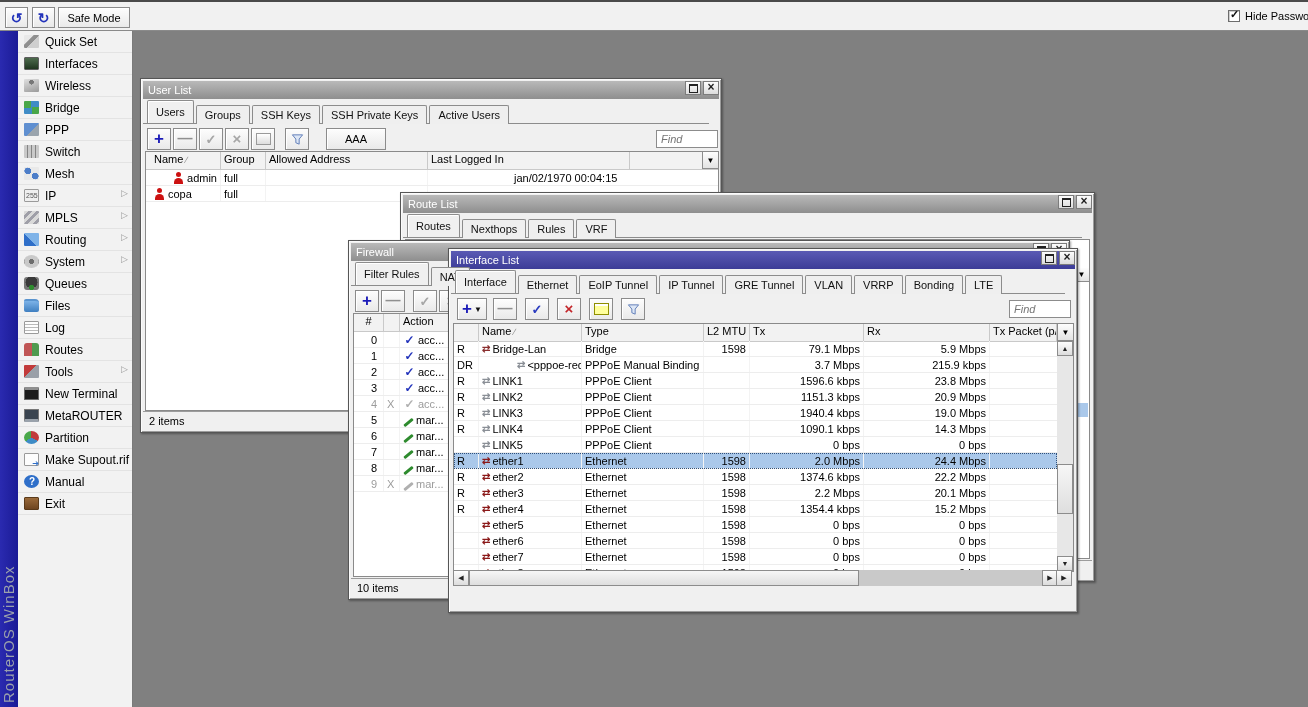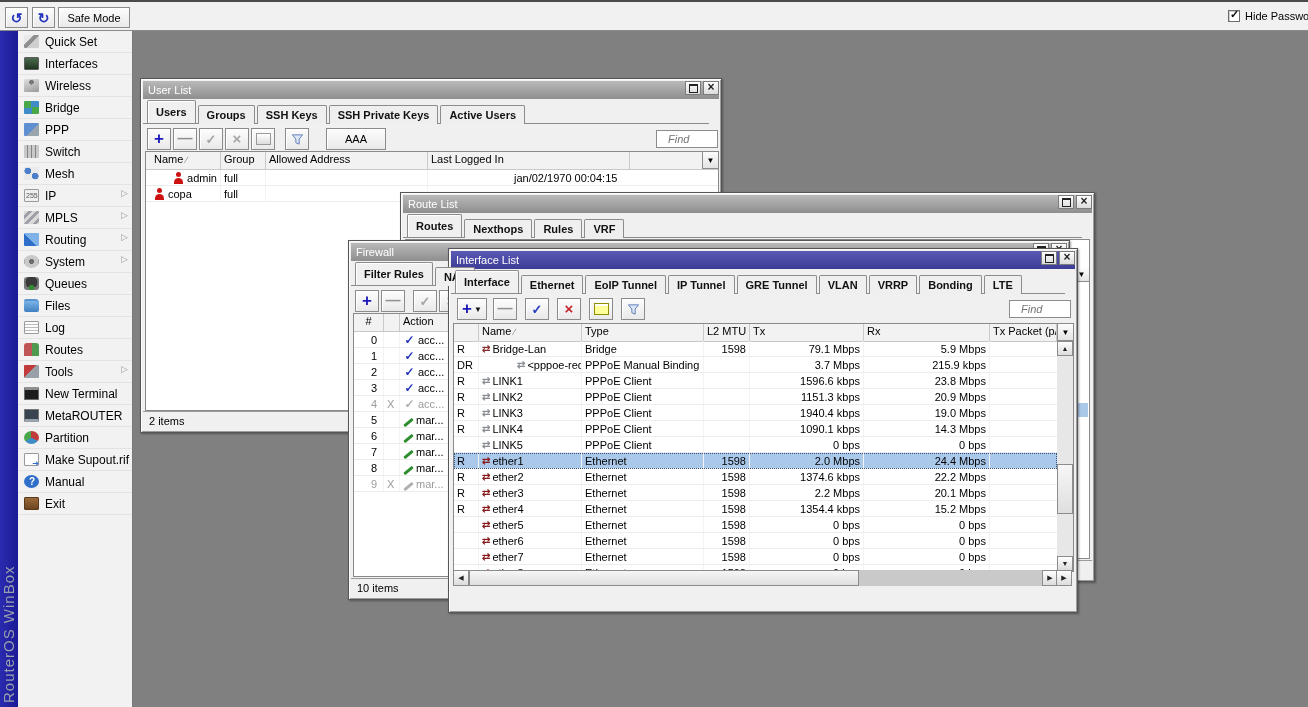--- a/index.html
+++ b/index.html
@@ -53,35 +53,35 @@
   .si-exit{background:linear-gradient(#9a6a3a,#6e4520);border:1px solid #5a3a1a;box-sizing:border-box;}
 
   
   .win{position:absolute;background:#f0f0f0;border:1px solid #565656;box-shadow:inset 1px 1px 0 #fbfbfb, inset -1px -1px 0 #9c9c9c, 1px 1px 2px rgba(0,0,0,.35);box-sizing:border-box;}
   .titlebar{position:absolute;left:2px;top:2px;right:2px;height:18px;display:flex;align-items:center;padding-left:5px;color:#fff;font-size:11px;background:linear-gradient(#b9b9b9,#8e8e8e);}
   .titlebar.active{background:linear-gradient(#5a5ab4,#3c3c97);}
   .wbtns{position:absolute;right:2px;top:2px;display:flex;gap:2px;}
   .wbtn{width:16px;height:14px;box-sizing:border-box;background:linear-gradient(#fdfdfd,#dcdcdc);border:1px solid #7c7c7c;display:flex;align-items:center;justify-content:center;color:#222;}
   .restore-glyph{width:7px;height:6px;border:1px solid #222;border-top-width:2px;}
   .close-glyph{font-size:12px;font-weight:bold;line-height:1;margin-top:-2px;}
-  .tabs{position:absolute;left:2px;right:12px;top:20px;height:25px;padding-left:4px;box-sizing:border-box;font-weight:bold;}
+  .tabs{position:absolute;left:2px;right:12px;top:20px;height:25px;padding-left:4px;box-sizing:border-box;}
   .tabs::after{content:"";position:absolute;left:0;right:0;bottom:0;border-bottom:1px solid #8c8c8c;}
   .tab{position:relative;display:inline-block;margin-right:2px;padding:3px 8px 3px;border:1px solid #8c8c8c;border-bottom:none;border-radius:2px 2px 0 0;background:#efefef;font-size:11px;top:4px;z-index:1;color:#111;}
   .tab.active{top:1px;padding-top:5px;padding-bottom:5px;background:#f0f0f0;z-index:3;box-shadow:inset 1px 1px 0 #fff;}
   .toolbarrow{position:absolute;left:2px;right:2px;height:28px;}
   .tb-btn{width:24px;height:22px;top:3px;}
   .i-plus{color:#1a1ab8;font-size:17px;font-weight:bold;line-height:1;margin-top:-2px;}
   .i-minus{color:#8f8f8f;font-size:15px;font-weight:bold;line-height:1;margin-top:-3px;}
   .i-check{font-size:13px;font-weight:bold;line-height:1;}
   .blue{color:#2a3bbf;} .red{color:#c3262a;} .gray{color:#a6a6a6;}
   .i-x{font-size:15px;font-weight:bold;line-height:1;margin-top:-2px;}
   .i-note{width:13px;height:10px;background:#ffff9c;border:1px solid #8f8f00;box-shadow:inset 0 2px 0 #fff;}
   .i-card{width:13px;height:10px;background:linear-gradient(#fff,#ddd);border:1px solid #9a9a9a;}
   .i-dd{font-size:8px;color:#111;margin-left:2px;}
-  .find{position:absolute;top:5px;height:18px;width:62px;box-sizing:border-box;border:1px solid #8c8c8c;background:#fff;font-style:italic;color:#9a9a9a;font-size:11px;padding:1px 11px;font-family:"Liberation Sans",sans-serif;}
+  .find{position:absolute;top:5px;height:18px;width:62px;box-sizing:border-box;border:1px solid #8c8c8c;background:#fff;font-style:italic;color:#9a9a9a;font-size:11px;padding:1px 4px;font-family:"Liberation Sans",sans-serif;}
   .statusbar{position:absolute;left:2px;right:2px;bottom:2px;height:19px;border-top:1px solid #9c9c9c;background:#f0f0f0;font-size:11px;padding:3px 6px;box-sizing:border-box;}
   .tablewrap{position:absolute;background:#fff;border:1px solid #8a8a8a;box-sizing:border-box;overflow:hidden;}
   .thead{display:grid;height:17px;background:#f2f2f2;border-bottom:1px solid #c9c9c9;font-size:11px;}
   .thead .hc{border-right:1px solid #c9c9c9;padding:1px 3px;white-space:nowrap;overflow:hidden;}
   .sort::after{content:" ∕";color:#8a8a8a;font-size:9px;}
   .hdd{position:absolute;right:0;top:0;width:16px;height:17px;box-sizing:border-box;background:linear-gradient(#fdfdfd,#e3e3e3);border-left:1px solid #8c8c8c;border-bottom:1px solid #8c8c8c;display:flex;align-items:center;justify-content:center;font-size:8px;}
   .row{display:grid;height:15px;border-bottom:1px solid #ededed;font-size:11px;align-items:center;white-space:nowrap;}
   .row .c{padding:0 3px;overflow:hidden;border-right:1px solid #f3f3f3;height:100%;display:flex;align-items:center;}
   .r{justify-content:flex-end;}
   .ric{font-size:10px;margin-right:2px;font-weight:bold;}

